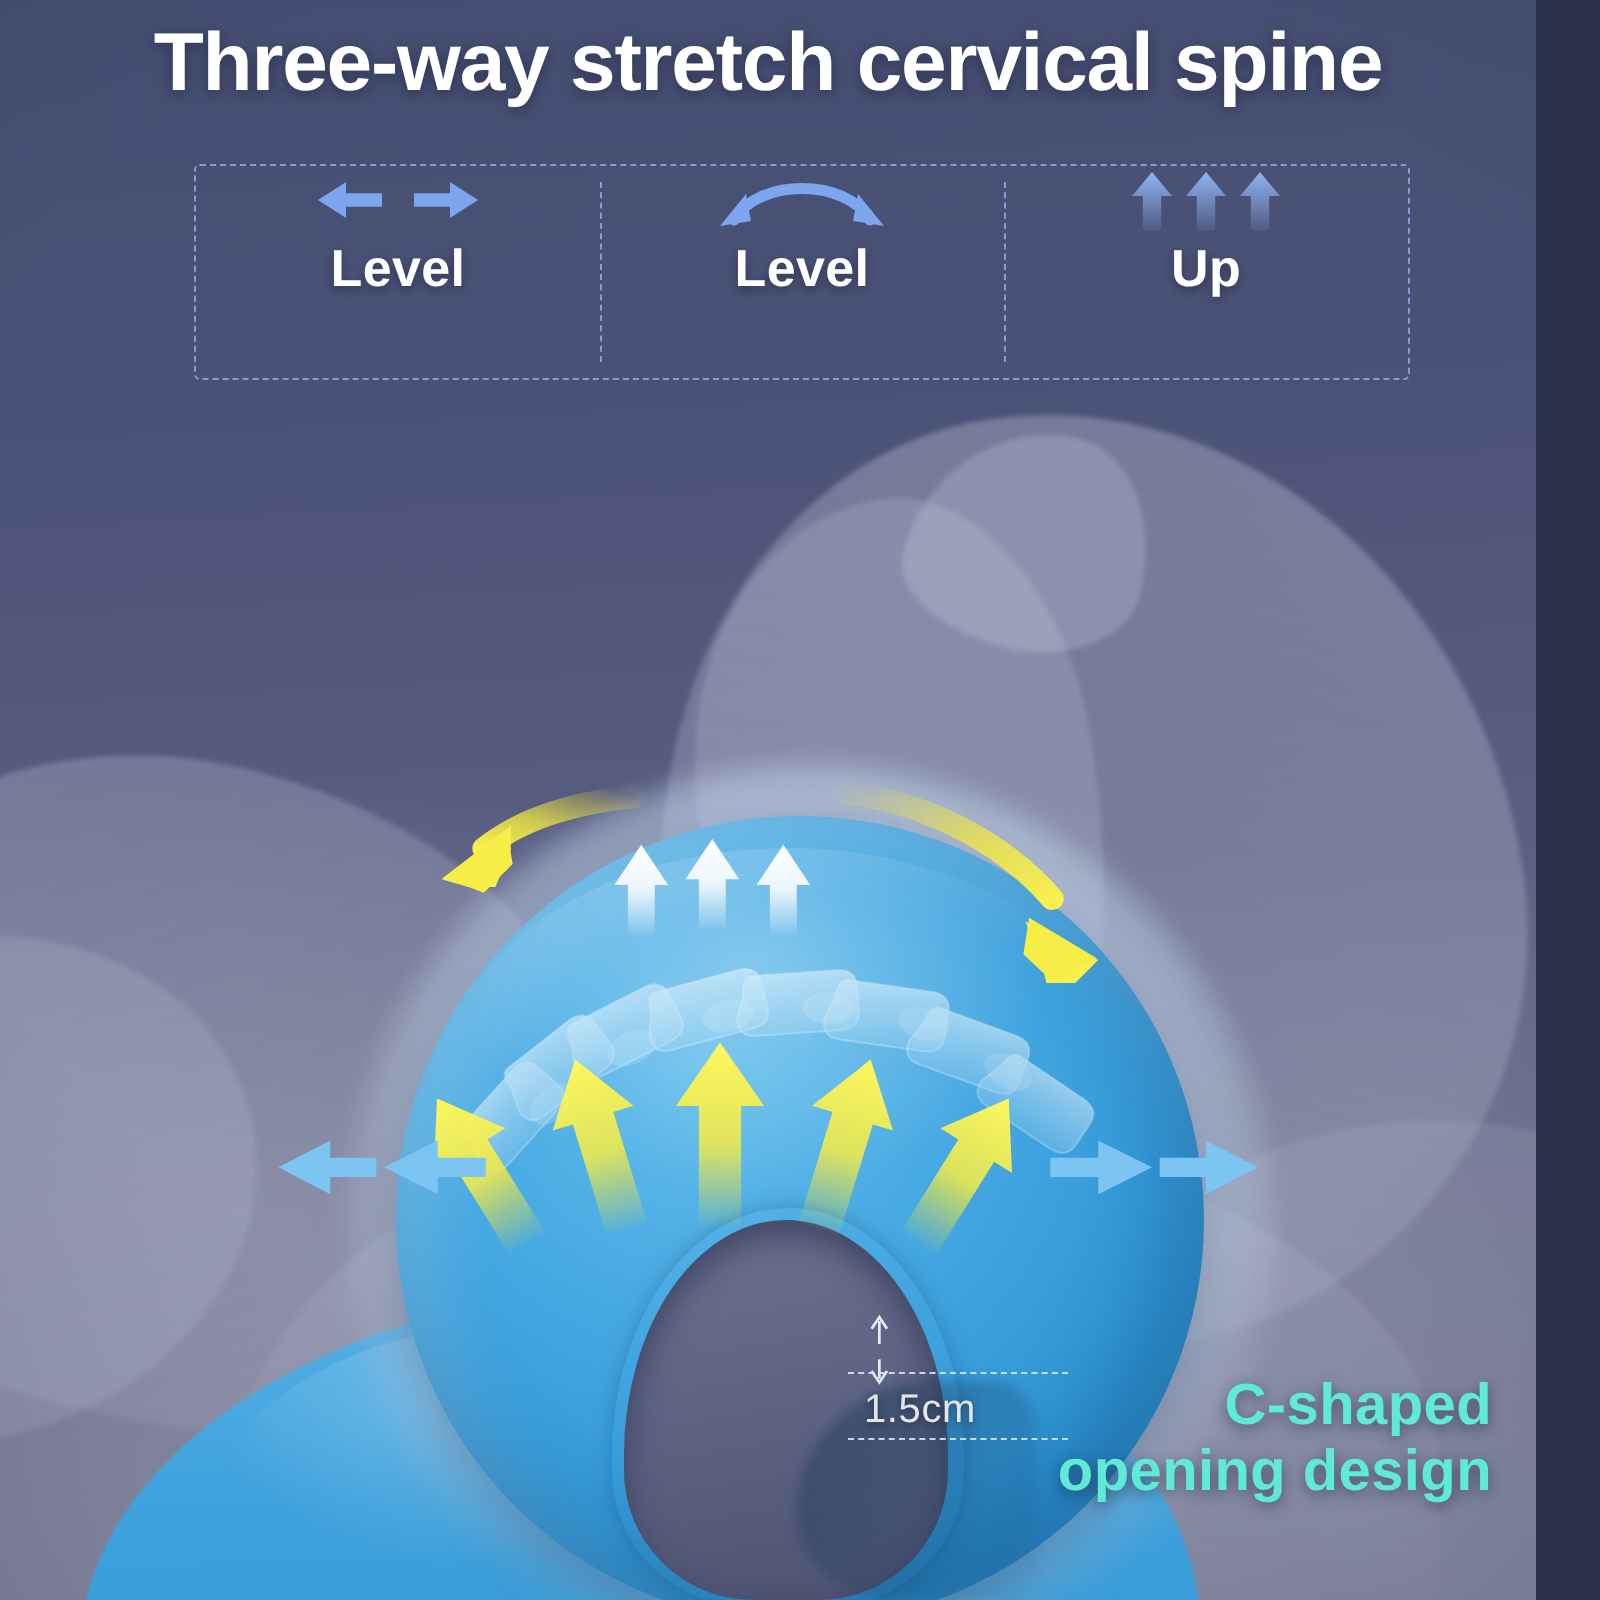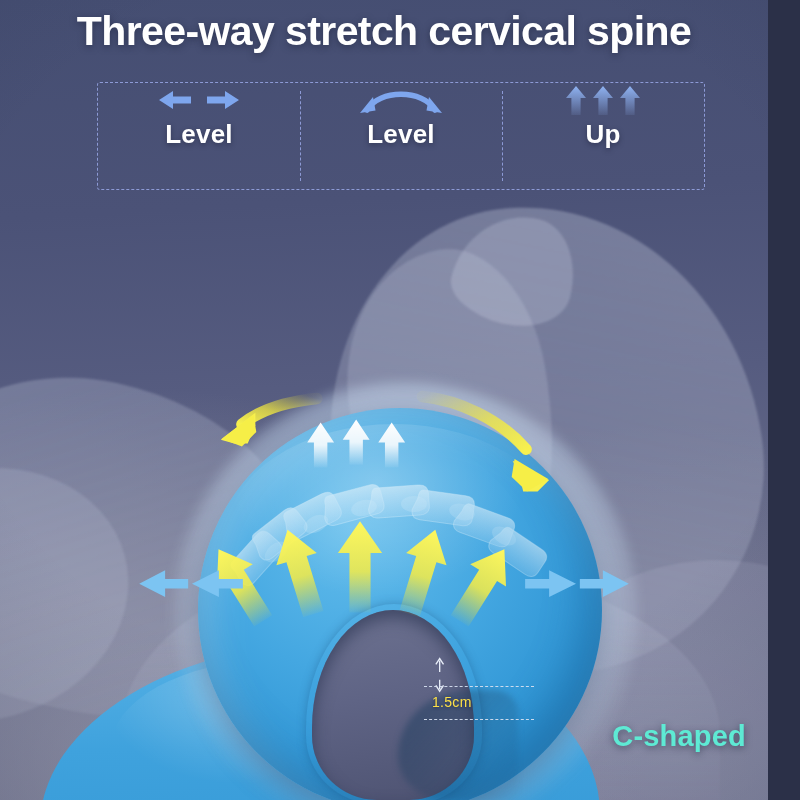--- a/index.html
+++ b/index.html
@@ -227,22 +227,22 @@
   .arrow-layer { position: absolute; inset: 0; }
 
   .dim-line {
     position: absolute;
     border-top: 1.5px dashed #d8e2f2;
     height: 0;
     opacity: 0.92;
   }
   .dim-label {
     position: absolute;
-    color: #fde047;
-    font-size: 14px;
+    color: #e5e5e5;
+    font-size: 20px;
     font-weight: 400;
     letter-spacing: 0.3px;
     text-shadow: 0 1px 3px rgba(25,35,60,0.6);
   }
 
   .corner-text {
     position: absolute;
     right: 22px; bottom: 48px;
     text-align: right;
     color: #5eead4;
@@ -433,15 +433,16 @@
       <path d="M454 714 L458 720 L462 714" fill="none"></path>
     </g>
   </svg>
 
   <div class="dim-line" style="left:424px; top:686px; width:110px;"></div>
   <div class="dim-line" style="left:424px; top:719px; width:110px;"></div>
   <div class="dim-label" style="left:432px; top:694px;">1.5cm</div>
 
   <div class="corner-text">
     <div>C-shaped</div>
+    <div>opening design</div>
   </div>
 
 </div>
 
 </body></html>

